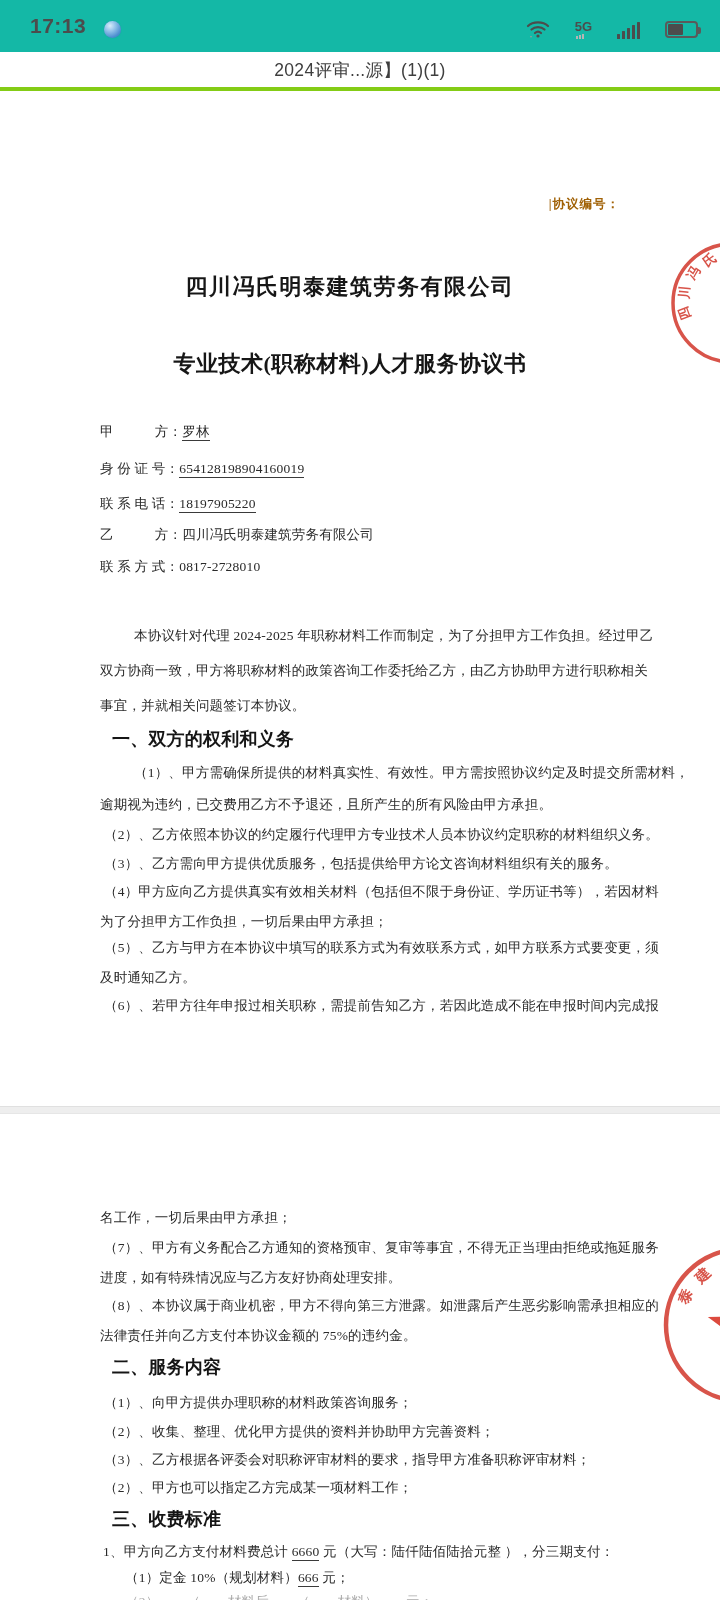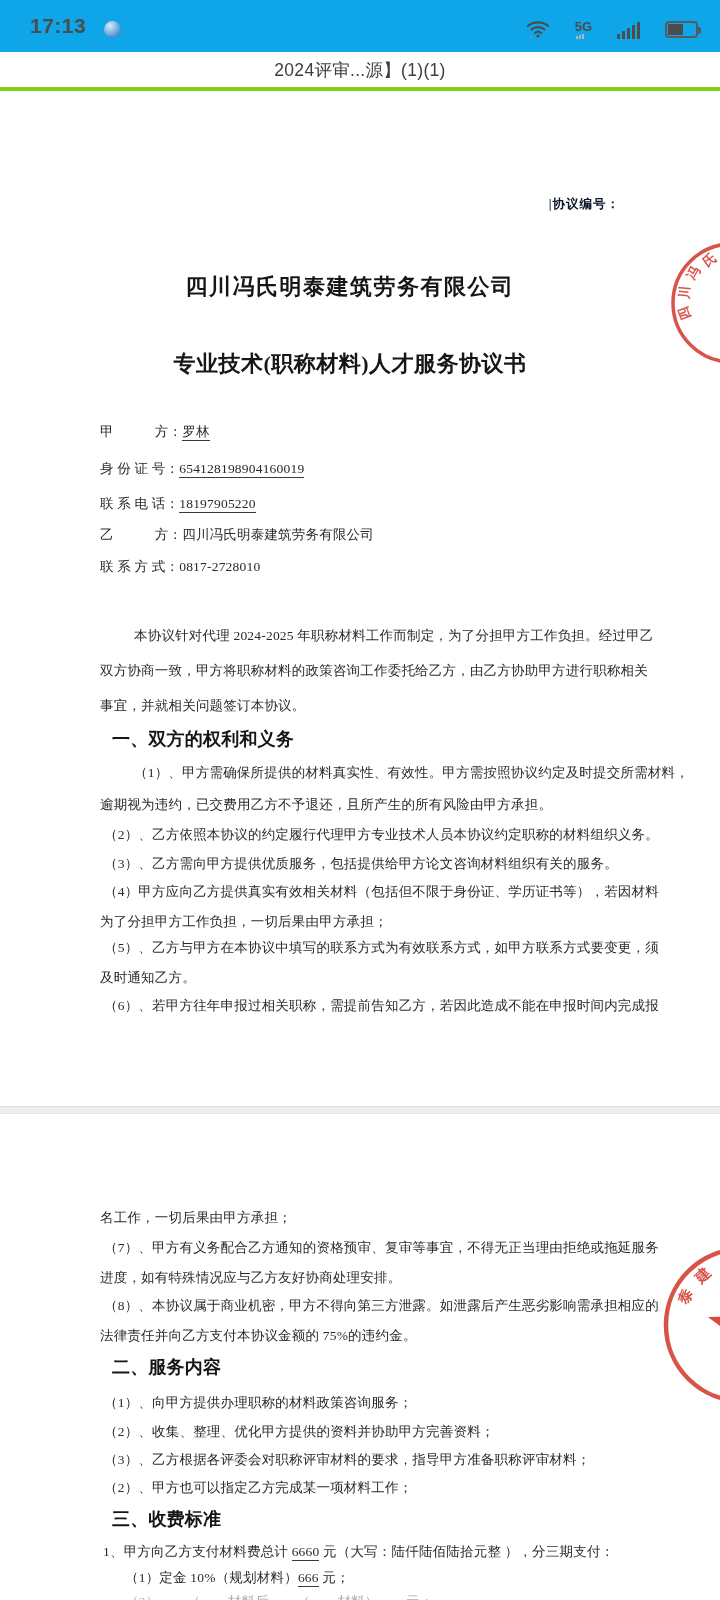--- a/index.html
+++ b/index.html
@@ -1,19 +1,19 @@
 <!DOCTYPE html>
 <html><head>
 <meta charset="utf-8">
 <style>
   html,body{margin:0;padding:0;background:#fff;}
   .screen{position:relative;width:720px;height:1600px;background:#ffffff;overflow:hidden;
           font-family:"Liberation Sans",sans-serif;}
   
-  .status-bar{position:absolute;left:0;top:0;width:720px;height:52px;background:#0ea5e9;}
+  .status-bar{position:absolute;left:0;top:0;width:720px;height:52px;background:#14b8a6;}
   .sb-time{position:absolute;left:30px;top:14px;font-size:21px;font-weight:600;color:#4c4c4c;letter-spacing:.5px;}
   .sb-sphere{position:absolute;left:104px;top:21px;width:17px;height:17px;border-radius:50%;
      background:radial-gradient(circle at 35% 28%, #d9ecfa 0%, #8fc0e8 35%, #4d8fd0 70%, #3670b8 100%);
      box-shadow:0 0 1px rgba(60,110,180,.6);}
   .sb-right{position:absolute;right:22px;top:14px;height:30px;display:flex;align-items:center;gap:25px;}
   .sb-net{display:flex;flex-direction:column;align-items:flex-start;line-height:1;}
   .sb-net-label{font-size:13px;font-weight:700;color:#4c4c4c;}
   .mini-bars{display:flex;align-items:flex-end;gap:1px;margin-top:1px;margin-left:1px;}
   .mini-bars i{display:block;width:2px;background:#b5b5b5;}
   .sig-bars{display:flex;align-items:flex-end;gap:2px;height:19px;}
@@ -21,21 +21,21 @@
   .battery{position:relative;width:33px;height:17px;border:2px solid #5a5a5a;border-radius:4px;display:flex;align-items:center;padding:1px;box-sizing:border-box;}
   .battery .fill{height:100%;width:55%;background:#4c4c4c;border-radius:1px;}
   .battery .nub{position:absolute;right:-5px;top:4px;width:3px;height:7px;background:#5a5a5a;border-radius:0 2px 2px 0;}
   
   .title-bar{position:absolute;left:0;top:52px;width:720px;height:39px;background:#fff;
      display:flex;align-items:center;justify-content:center;border-bottom:4px solid #84cc16;box-sizing:border-box;}
   .tb-title{font-size:17.5px;color:#3e3e3e;font-weight:500;letter-spacing:.3px;}
   
   .doc{position:absolute;left:0;top:91px;width:720px;height:1509px;background:#fff;
        font-family:"Liberation Serif",serif;color:#262626;}
-  .proto{position:absolute;left:0;top:104px;width:620px;text-align:right;line-height:1.55;color:#0f172a;}
+  .proto{position:absolute;left:0;top:104px;width:620px;text-align:right;line-height:1.55;color:#a16207;}
   .proto-label{font-size:12.5px;font-weight:700;letter-spacing:1px;}
   .proto-code{font-size:13px;font-weight:700;font-family:"Liberation Sans",sans-serif;letter-spacing:.2px;}
   .doc-title{position:absolute;left:20px;width:660px;text-align:center;font-weight:700;color:#161616;white-space:nowrap;}
   .doc-title.t1{top:181px;font-size:22px;letter-spacing:1.5px;}
   .doc-title.t2{top:258px;font-size:22px;letter-spacing:.5px;}
   .doc-line{position:absolute;white-space:nowrap;font-size:13.5px;color:#2a2a2a;line-height:1.2;letter-spacing:.2px;}
   .doc-line .u{border-bottom:1px solid #3a3a3a;padding-bottom:1px;}
   .doc-line.clipped{opacity:.5;color:#555;}
   
   .page-sep{position:absolute;left:0;top:1106px;width:720px;height:8px;background:#eeeeee;

